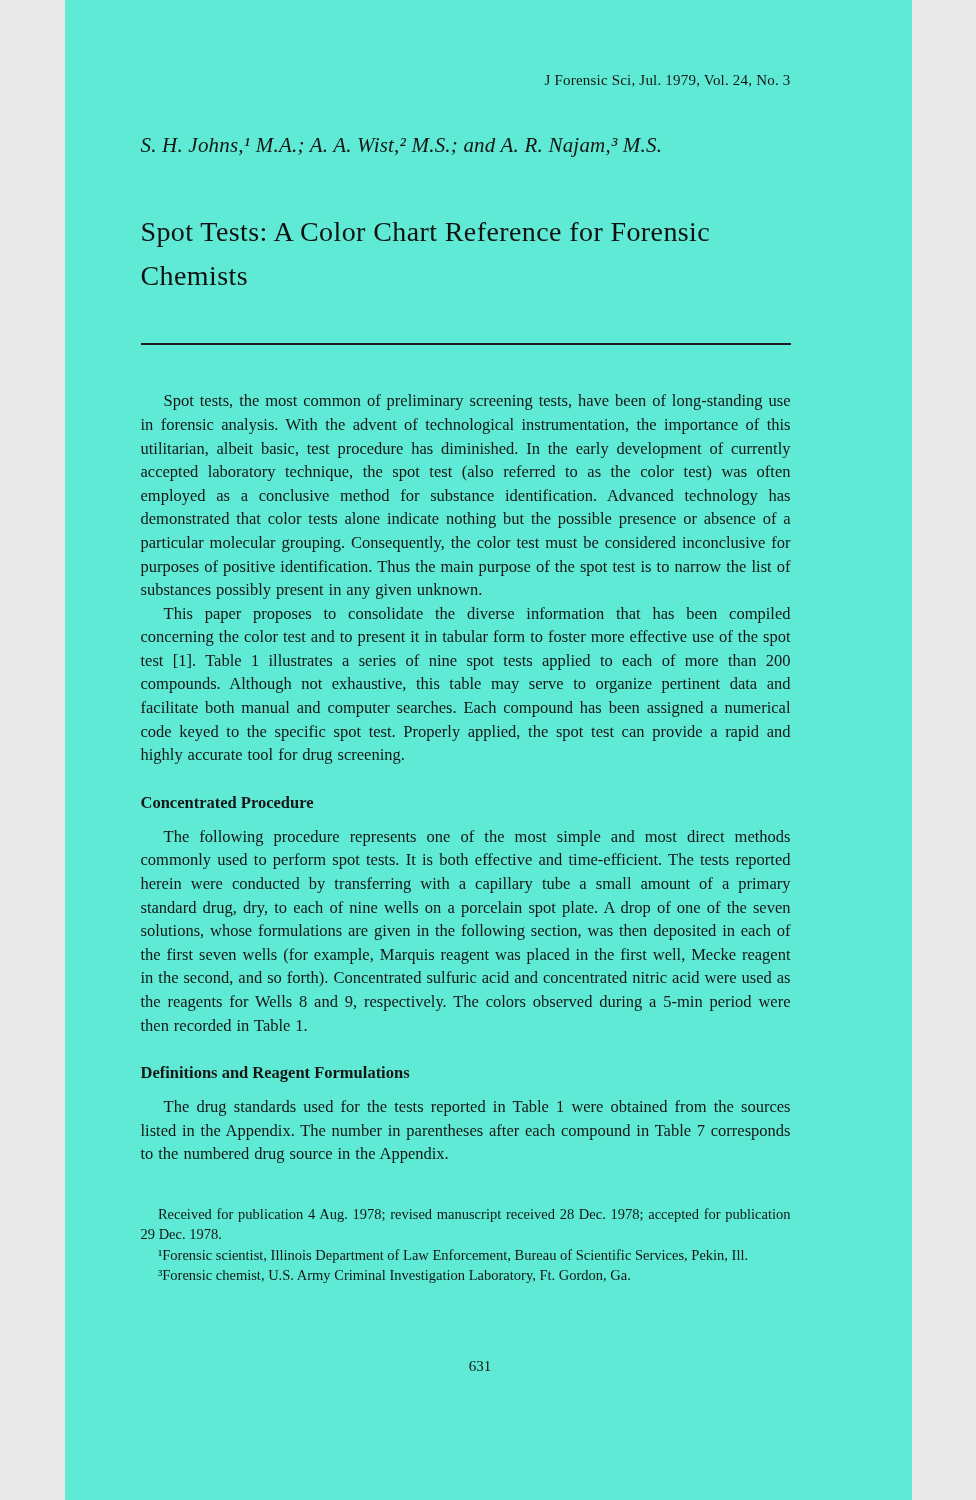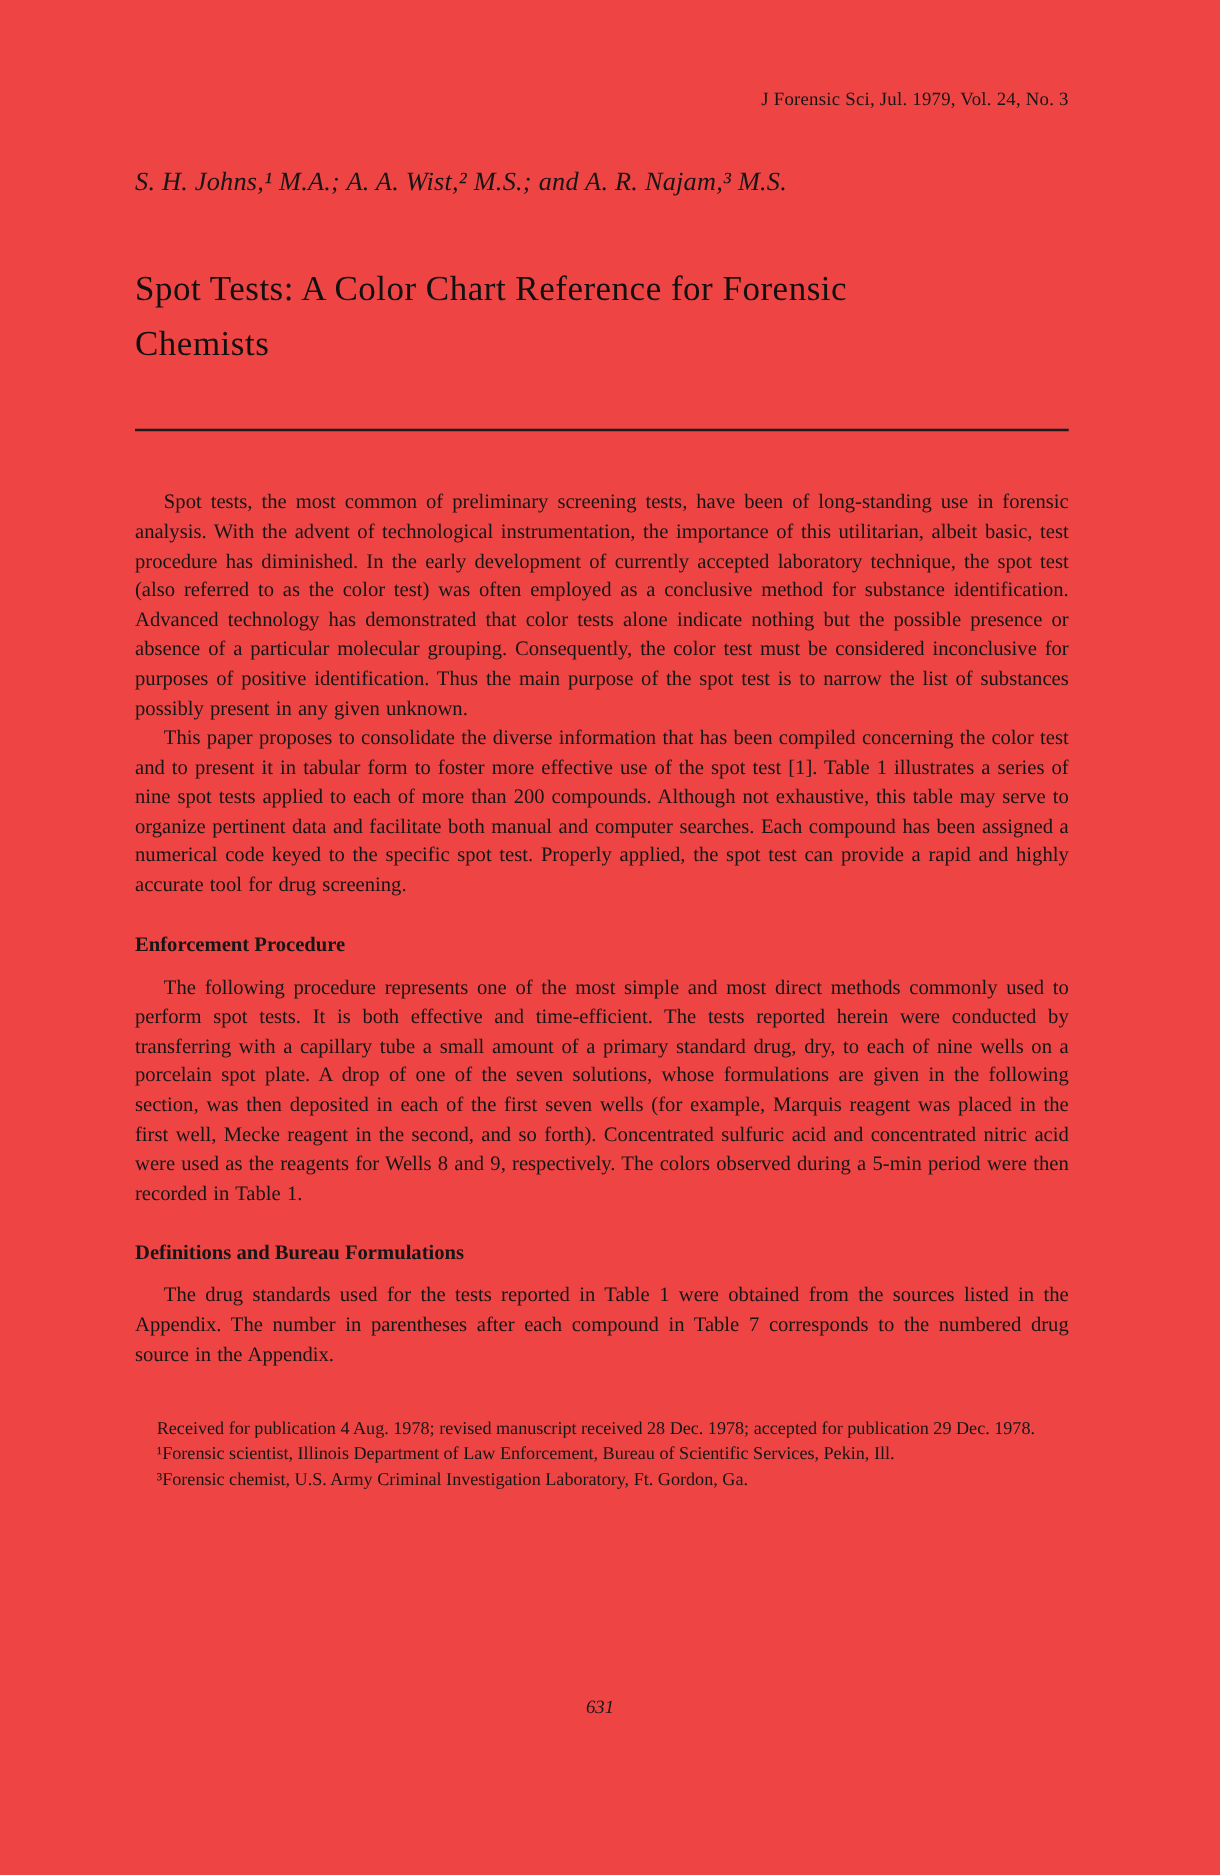--- a/index.html
+++ b/index.html
@@ -2,28 +2,28 @@
 <html><head>
 <meta charset="utf-8">
 <style>
   html, body {
     margin: 0;
     padding: 0;
     background: #e9e9e9;
   }
   .page {
     position: relative;
-    width: 976px;
+    width: 847px;
     height: 1500px;
     margin: 0 auto;
-    background: #ef4444;
+    background: #5eead4;
     color: #161616;
     font-family: "Liberation Serif", serif;
     box-sizing: border-box;
-    padding: 72px 121px 0 108px;
+    padding: 72px 121px 0 76px;
     overflow: hidden;
   }
   .journal-line {
     text-align: right;
     font-size: 15px;
     letter-spacing: 0.2px;
   }
   .authors {
     margin-top: 44px;
     font-style: italic;
@@ -72,21 +72,20 @@
     text-align: justify;
     text-indent: 1.2em;
   }
   .page-number {
     position: absolute;
     left: 0;
     right: 16px;
     top: 1358px;
     text-align: center;
     font-size: 15px;
-    font-style: italic;
   }
 </style>
 </head>
 <body>
 
 <div class="page">
 
   <div class="journal-line">J Forensic Sci, Jul. 1979, Vol. 24, No. 3</div>
 
   <div class="authors">S. H. Johns,¹ M.A.; A. A. Wist,² M.S.; and A. R. Najam,³ M.S.</div>
@@ -97,25 +96,25 @@
   </h1>
 
   <hr class="rule">
 
   <div class="body-block">
 
     <p class="body-p">Spot tests, the most common of preliminary screening tests, have been of long-standing use in forensic analysis. With the advent of technological instrumentation, the importance of this utilitarian, albeit basic, test procedure has diminished. In the early development of currently accepted laboratory technique, the spot test (also referred to as the color test) was often employed as a conclusive method for substance identification. Advanced technology has demonstrated that color tests alone indicate nothing but the possible presence or absence of a particular molecular grouping. Consequently, the color test must be considered inconclusive for purposes of positive identification. Thus the main purpose of the spot test is to narrow the list of substances possibly present in any given unknown.</p>
 
     <p class="body-p">This paper proposes to consolidate the diverse information that has been compiled concerning the color test and to present it in tabular form to foster more effective use of the spot test [1]. Table 1 illustrates a series of nine spot tests applied to each of more than 200 compounds. Although not exhaustive, this table may serve to organize pertinent data and facilitate both manual and computer searches. Each compound has been assigned a numerical code keyed to the specific spot test. Properly applied, the spot test can provide a rapid and highly accurate tool for drug screening.</p>
 
-    <h2 class="section-heading">Enforcement Procedure</h2>
+    <h2 class="section-heading">Concentrated Procedure</h2>
 
     <p class="body-p">The following procedure represents one of the most simple and most direct methods commonly used to perform spot tests. It is both effective and time-efficient. The tests reported herein were conducted by transferring with a capillary tube a small amount of a primary standard drug, dry, to each of nine wells on a porcelain spot plate. A drop of one of the seven solutions, whose formulations are given in the following section, was then deposited in each of the first seven wells (for example, Marquis reagent was placed in the first well, Mecke reagent in the second, and so forth). Concentrated sulfuric acid and concentrated nitric acid were used as the reagents for Wells 8 and 9, respectively. The colors observed during a 5-min period were then recorded in Table 1.</p>
 
-    <h2 class="section-heading">Definitions and Bureau Formulations</h2>
+    <h2 class="section-heading">Definitions and Reagent Formulations</h2>
 
     <p class="body-p">The drug standards used for the tests reported in Table 1 were obtained from the sources listed in the Appendix. The number in parentheses after each compound in Table 7 corresponds to the numbered drug source in the Appendix.</p>
 
     <div class="footnotes">
       <p>Received for publication 4 Aug. 1978; revised manuscript received 28 Dec. 1978; accepted for publication 29 Dec. 1978.</p>
       <p>¹Forensic scientist, Illinois Department of Law Enforcement, Bureau of Scientific Services, Pekin, Ill.</p>
       <p>³Forensic chemist, U.S. Army Criminal Investigation Laboratory, Ft. Gordon, Ga.</p>
     </div>
 
   </div>

